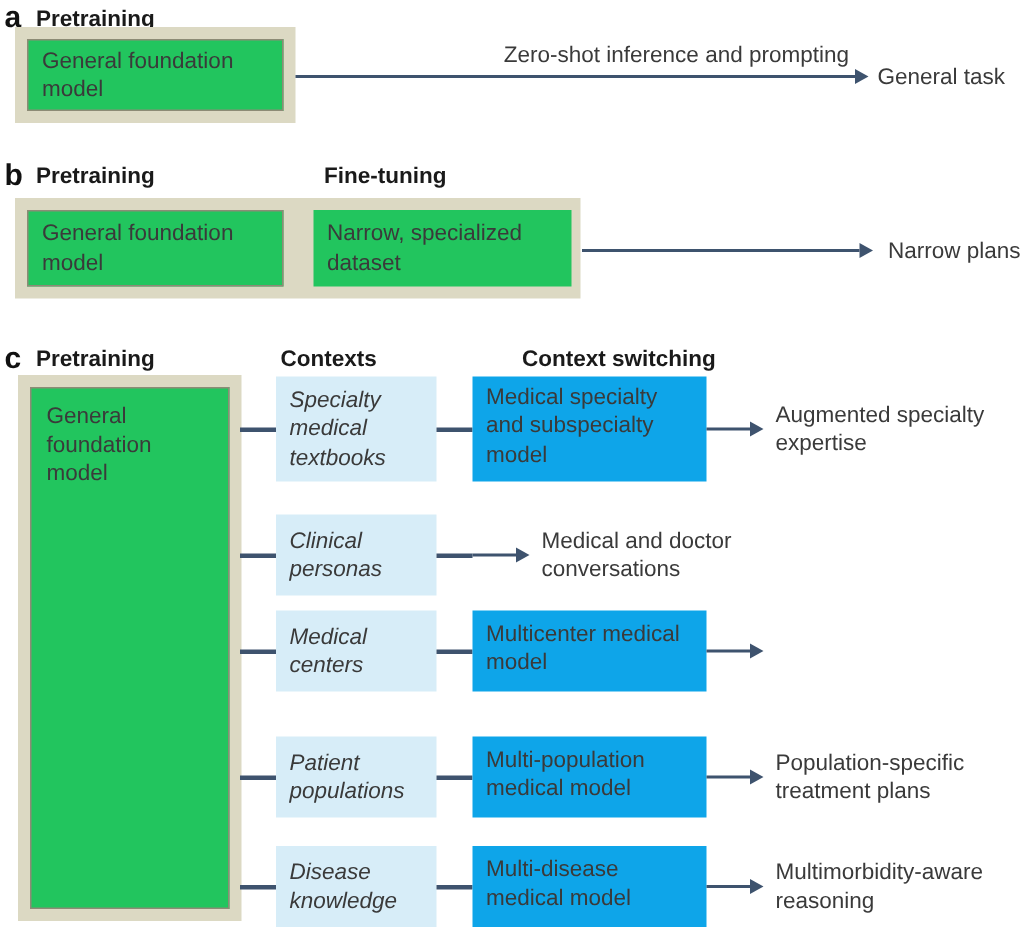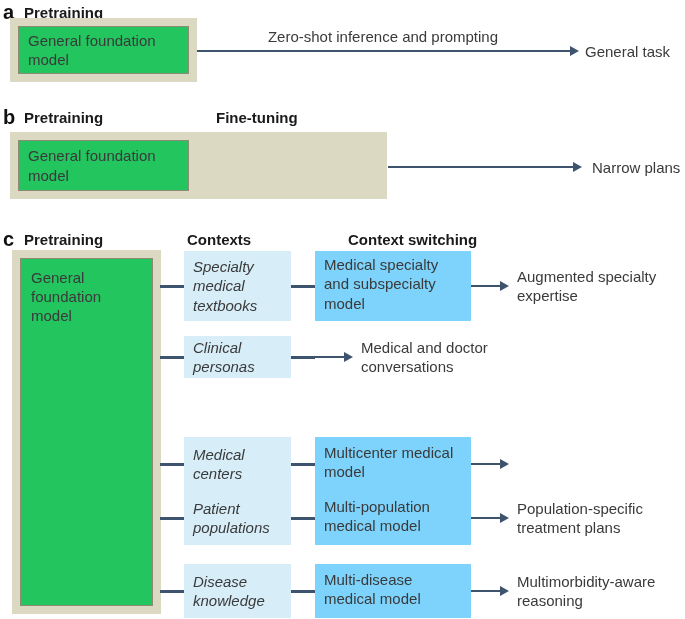--- a/index.html
+++ b/index.html
@@ -11,29 +11,29 @@
   .abs{position:absolute;}
   .letter{font-weight:700;font-size:20px;color:#111;line-height:1;}
   .hdr{font-weight:700;font-size:15px;color:#1a1a1a;white-space:nowrap;}
   .beige{background:#dcd9c3;}
   .cream{background:#22c55e;}
   .inner-bordered{border:1.5px solid #8d8b76;box-sizing:border-box;}
   .modeltext{padding:5px 9px;}
   .harrow{display:flex;align-items:center;}
   .hline{height:2.5px;background:#3e536e;flex:1;}
   .ahead{width:0;height:0;border-left:9px solid #3e536e;border-top:5px solid transparent;border-bottom:5px solid transparent;}
-  .alabel{text-align:center;white-space:nowrap;}
+  .alabel{text-align:right;white-space:nowrap;}
   .tasklabel{white-space:nowrap;}
   
   .crow{position:absolute;left:160px;display:flex;align-items:stretch;}
   .conn{align-self:center;width:24px;height:3px;background:#3e536e;flex:0 0 auto;}
   .bluebox{width:107px;background:#d7edf8;display:flex;align-items:center;padding:2px 4px 2px 9px;box-sizing:content-box;flex:0 0 auto;font-style:italic;}
   .bluebox,.tealbox{box-sizing:border-box;}
   .bluebox{width:107px;}
-  .tealbox{width:156px;background:#7dd3fc;display:flex;align-items:center;padding:2px 6px 6px 9px;flex:0 0 auto;}
+  .tealbox{width:156px;background:#0ea5e9;display:flex;align-items:center;padding:2px 6px 6px 9px;flex:0 0 auto;}
   .rowarrow{align-self:center;width:38px;display:flex;align-items:center;flex:0 0 auto;}
   .rowarrow .hline{height:2.5px;}
   .outcome{align-self:center;margin-left:8px;width:150px;overflow-wrap:break-word;}
 </style>
 </head>
 <body>
 
 <div id="fig">
 
   <div class="abs letter" style="left:3px;top:2px;">a</div>
@@ -54,20 +54,23 @@
 
   <div class="abs tasklabel" style="left:585px;top:42px;">General task</div>
 
   <div class="abs letter" style="left:3px;top:107px;">b</div>
   <div class="abs hdr" style="left:24px;top:108px;">Pretraining</div>
   <div class="abs hdr" style="left:216px;top:108px;">Fine-tuning</div>
 
   <div class="abs beige" style="left:10px;top:132px;width:377px;height:67px;">
     <div class="abs cream inner-bordered modeltext" style="left:8px;top:8px;width:171px;bottom:8px;display:flex;align-items:center;">
       <span>General foundation model</span>
+    </div>
+    <div class="abs cream modeltext" style="left:199px;top:8px;width:172px;bottom:8px;display:flex;align-items:center;box-sizing:border-box;">
+      <span>Narrow, specialized dataset</span>
     </div>
   </div>
 
   <div class="abs harrow" style="left:388px;top:162px;width:194px;height:10px;">
     <div class="hline"></div>
     <div class="ahead"></div>
   </div>
 
   <div class="abs tasklabel" style="left:592px;top:158px;">Narrow plans</div>
 
@@ -91,34 +94,34 @@
     <div class="tealbox">
         <span>Medical specialty and subspecialty model</span>
       </div>
     <div class="rowarrow">
         <div class="hline"></div>
         <div class="ahead"></div>
       </div>
     <div class="outcome">Augmented specialty expertise</div>
   </div>
 
-  <div class="crow" style="top:330px;height:54px;align-items:center;">
+  <div class="crow" style="top:343px;height:54px;">
     <div class="conn"></div>
     <div class="bluebox">
         <span>Clinical personas</span>
       </div>
     <div class="conn"></div>
     <div class="rowarrow">
         <div class="hline"></div>
         <div class="ahead"></div>
       </div>
     <div class="outcome">Medical and doctor conversations</div>
   </div>
 
-  <div class="crow" style="top:437px;height:54px;justify-content:center;">
+  <div class="crow" style="top:407px;height:54px;justify-content:center;">
     <div class="conn"></div>
     <div class="bluebox">
         <span>Medical centers</span>
       </div>
     <div class="conn"></div>
     <div class="tealbox">
         <span>Multicenter medical model</span>
       </div>
     <div class="rowarrow">
         <div class="hline"></div>

